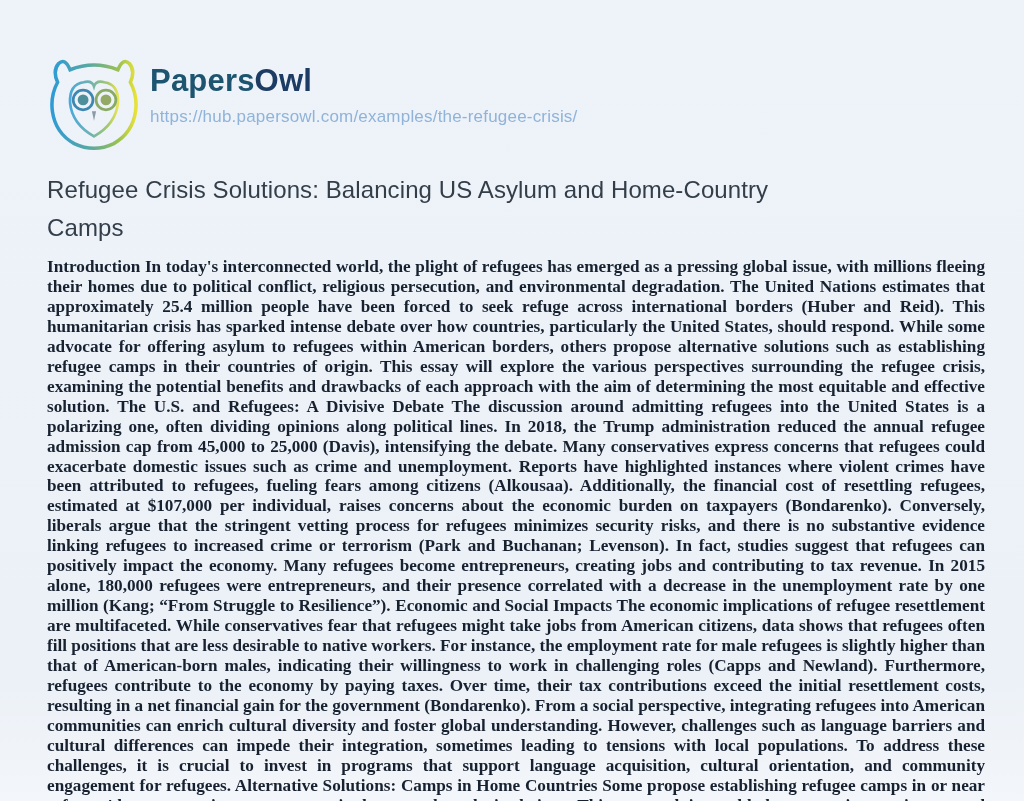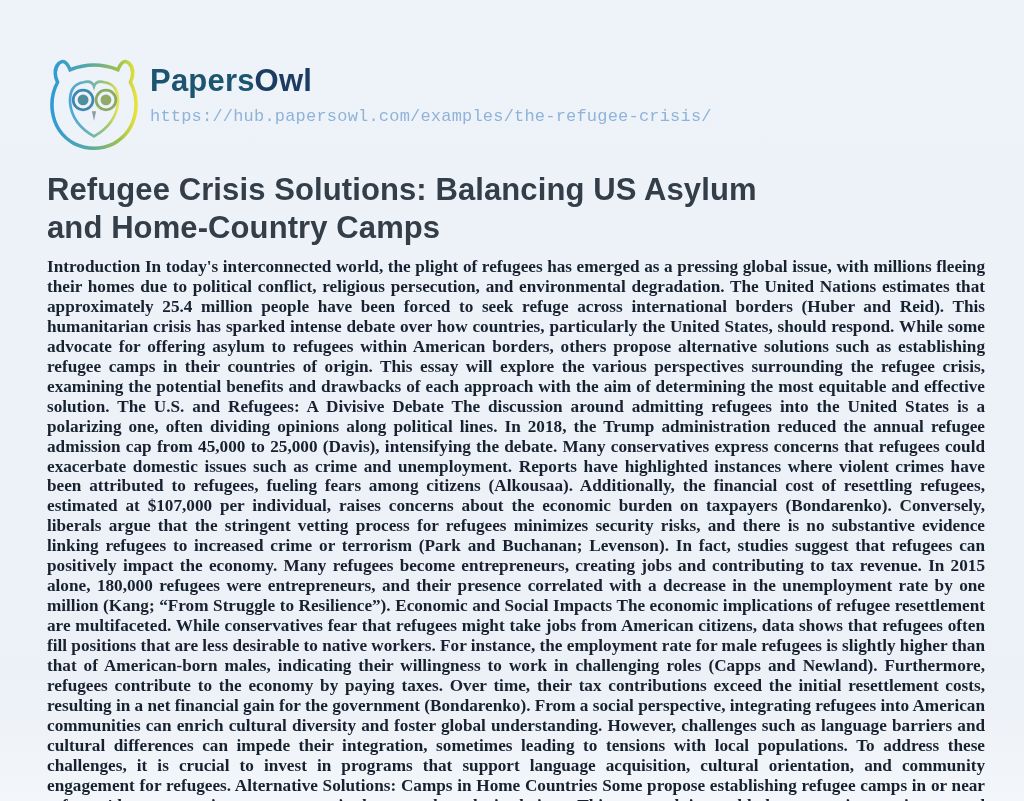--- a/index.html
+++ b/index.html
@@ -42,29 +42,28 @@
   }
   .brand .tint { color: #1d5570; text-align: center; }
   .site-url {
     display: block;
     margin-top: 9px;
     font-size: 17px;
     color: #8fb3d9;
     text-decoration: none;
     letter-spacing: 0.2px;
     cursor: pointer;
-    font-family: Liberation Mono, monospace;
   }
   .doc-title {
     position: absolute;
     left: 47px;
     top: 171px;
     width: 760px;
-    font-size: 31px;
-    font-weight: 700;
+    font-size: 24px;
+    font-weight: 400;
     color: #333e49;
     line-height: 38px;
     letter-spacing: 0.1px;
   }
   .doc-body {
     position: absolute;
     left: 47px;
     top: 257px;
     width: 938px;
     font-family: "Liberation Serif", serif;

